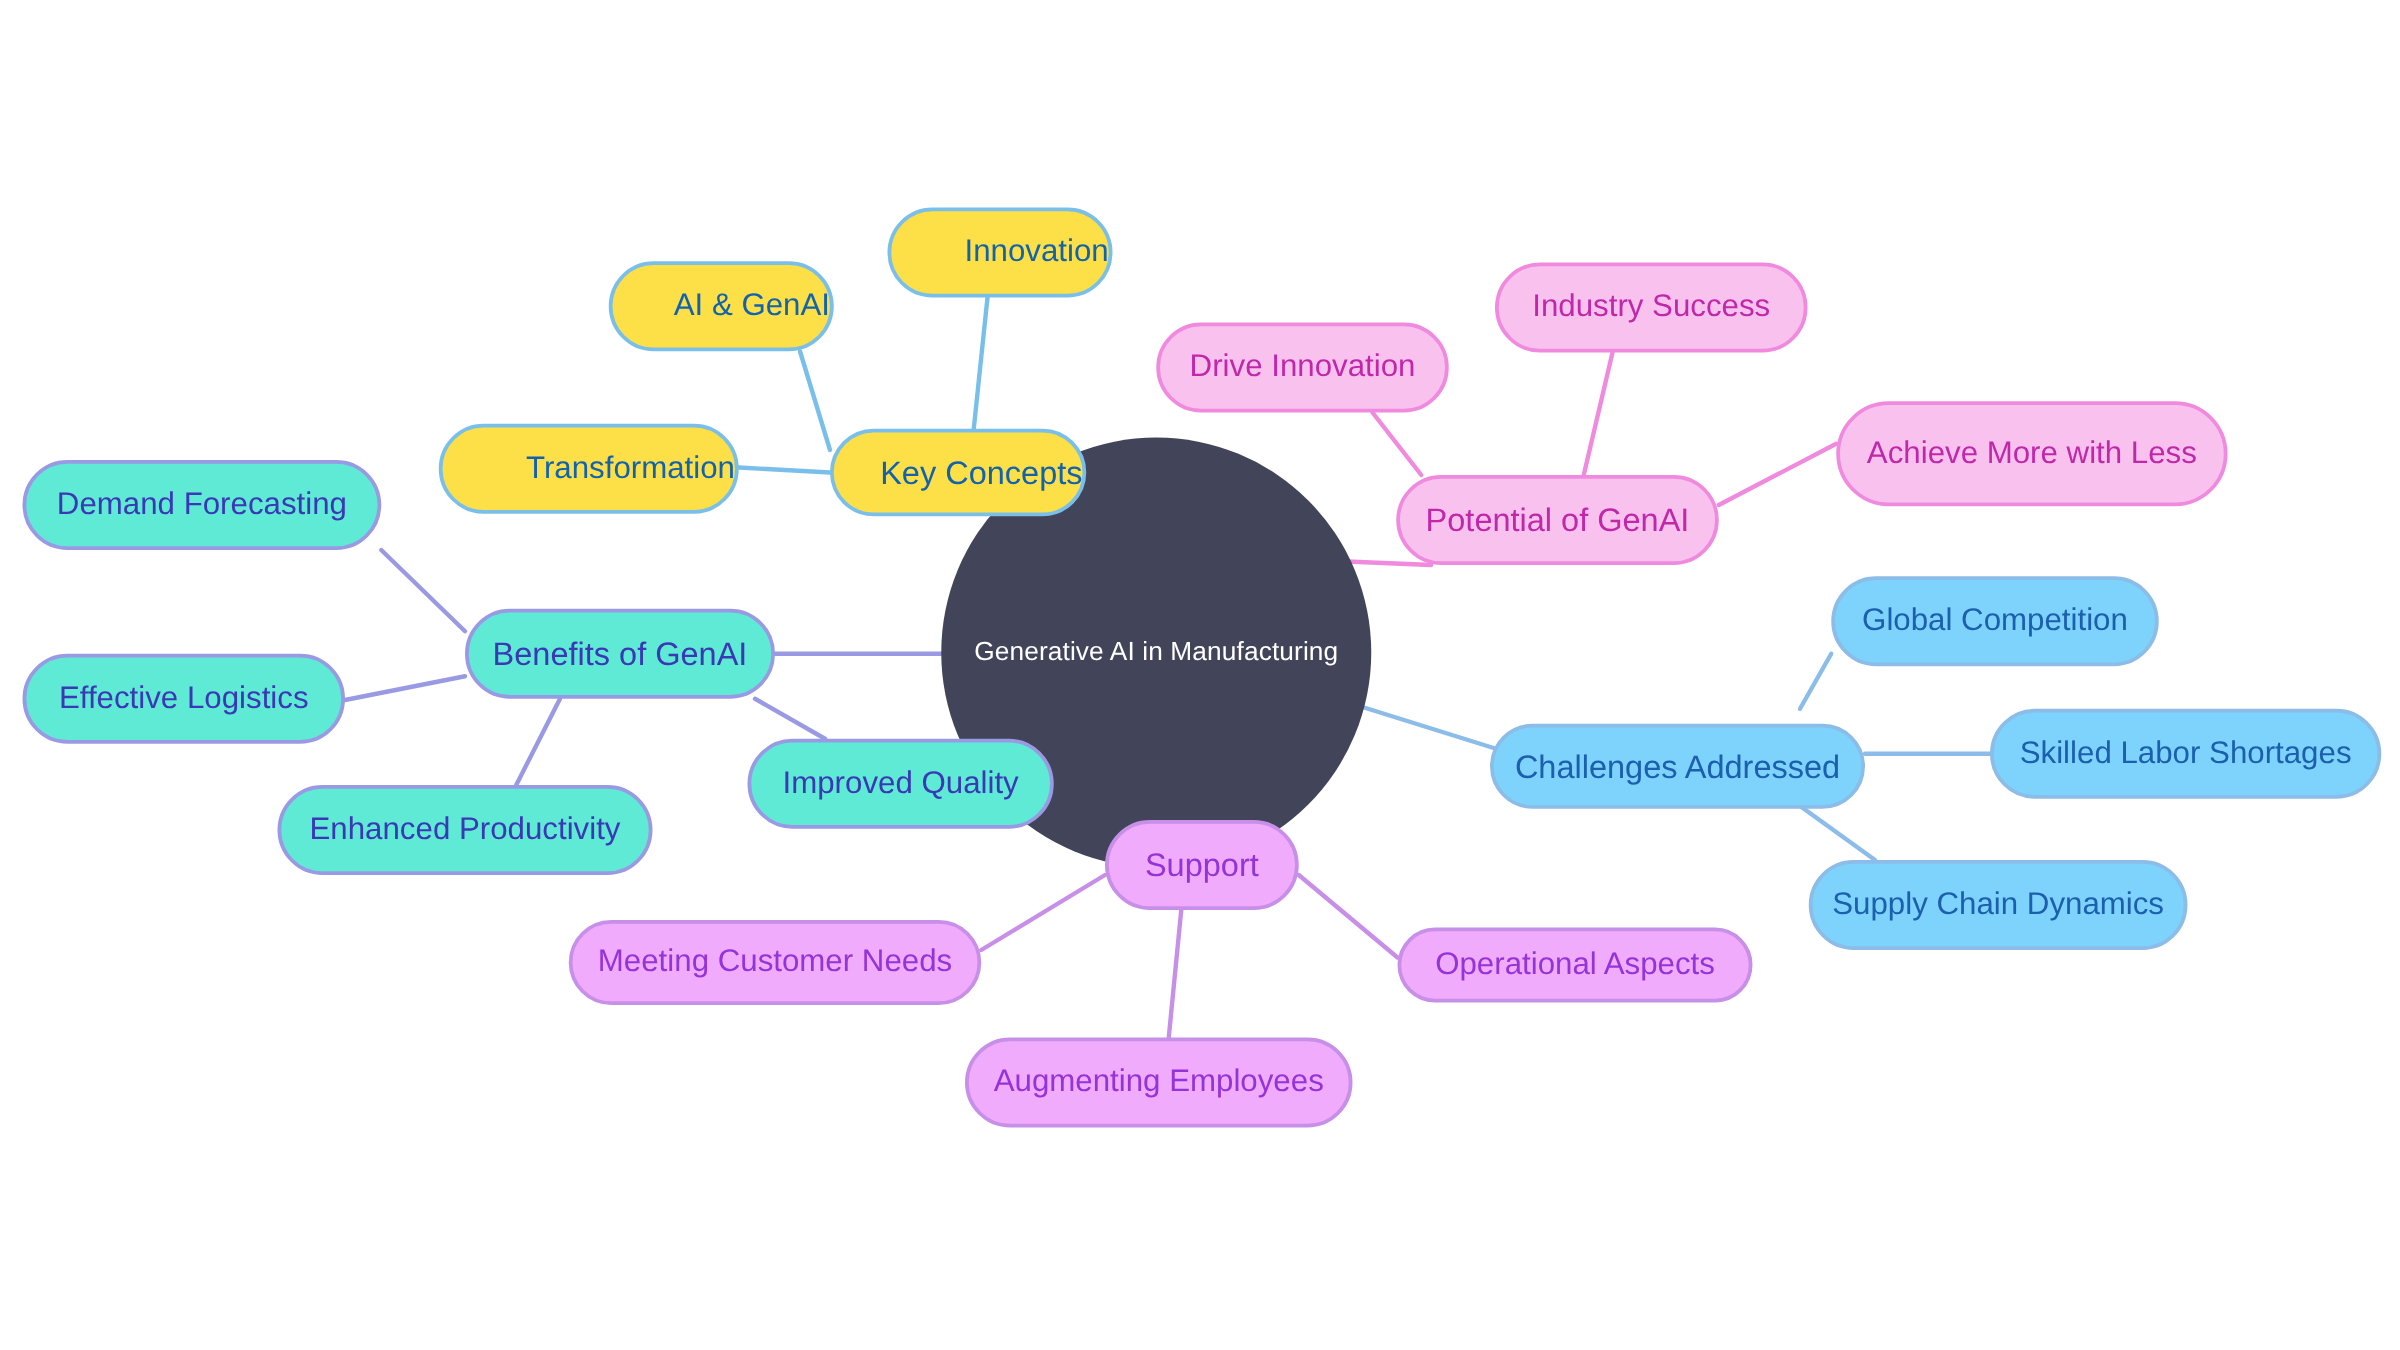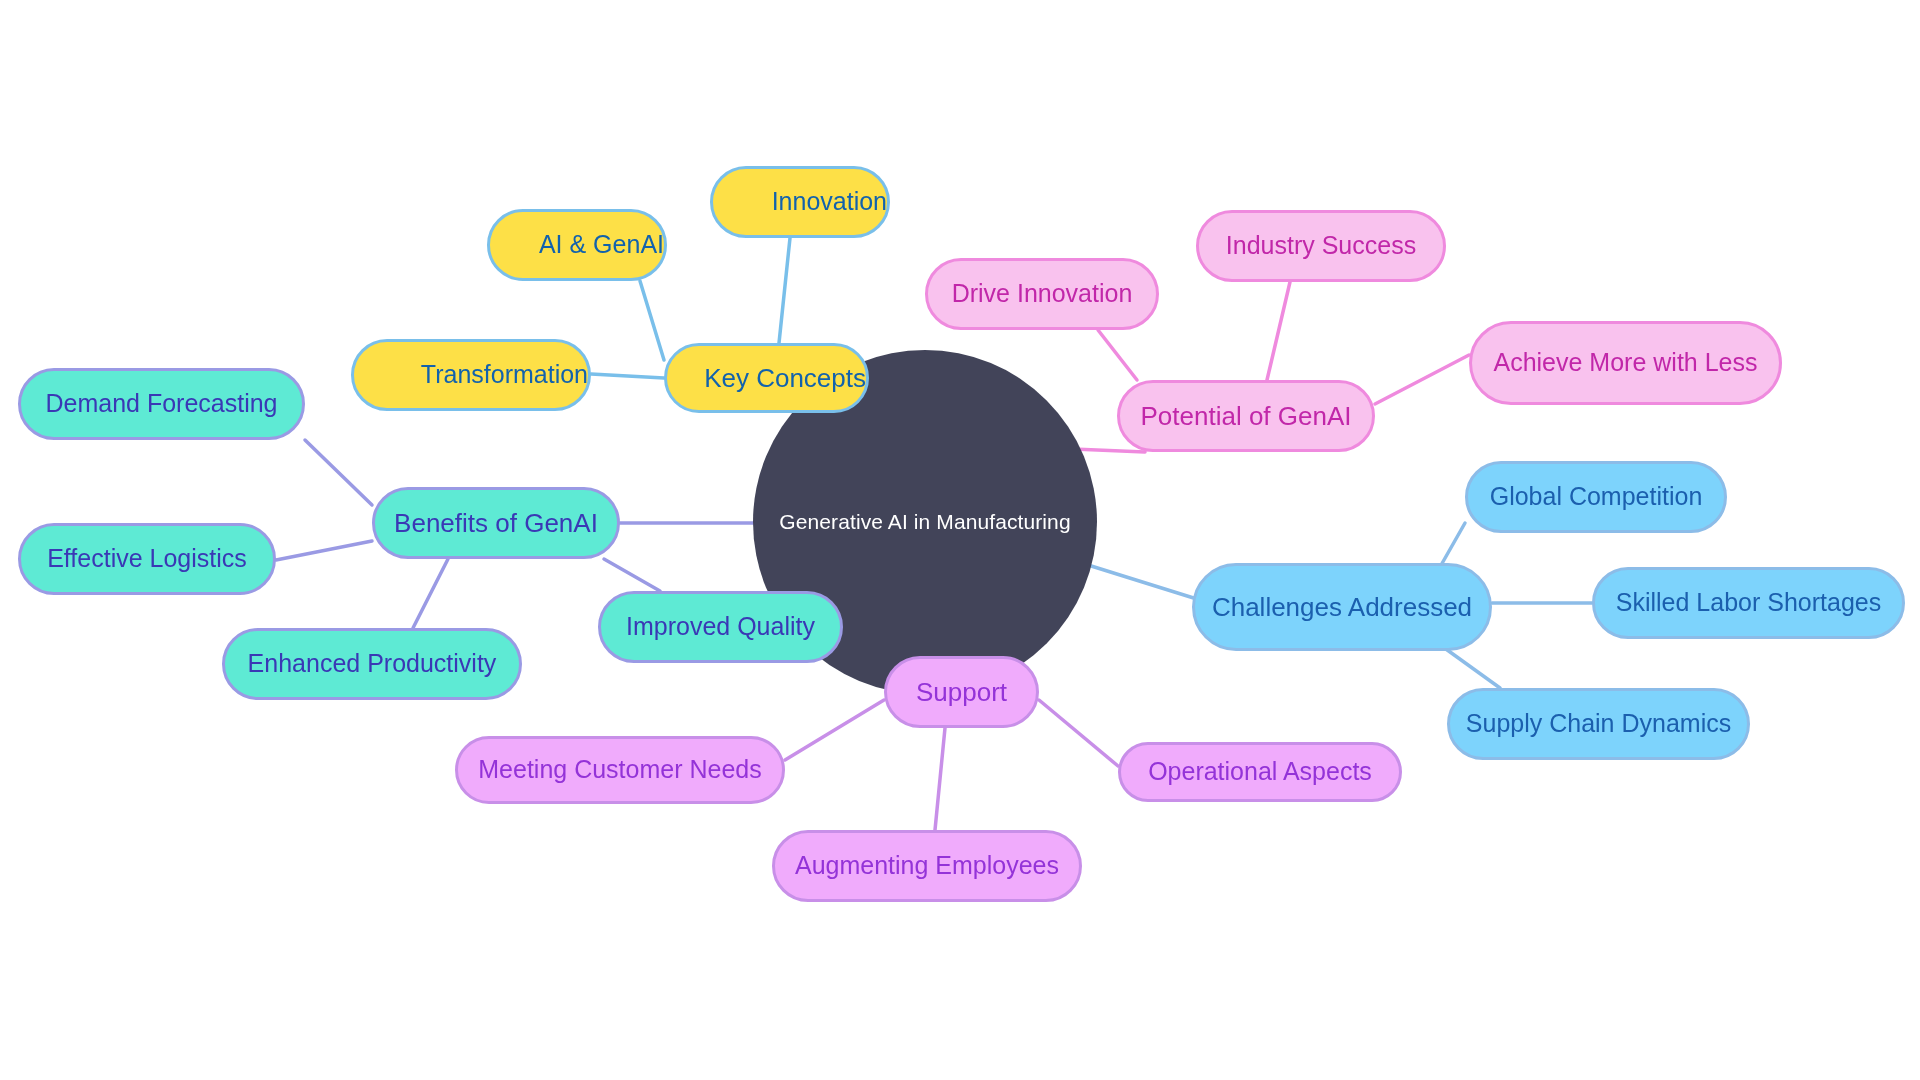--- a/index.html
+++ b/index.html
@@ -110,21 +110,21 @@
       </div>
       <div class="node leaf-node c-pink" style="left: 925px; top: 258px; width: 234px; height: 72px;">
         <span class="node-label">Drive Innovation</span>
       </div>
       <div class="node leaf-node c-pink" style="left: 1196px; top: 210px; width: 250px; height: 72px;">
         <span class="node-label">Industry Success</span>
       </div>
       <div class="node leaf-node c-pink" style="left: 1469px; top: 309px; width: 313px; height: 84px; margin-top: 12px;">
         <span class="node-label">Achieve More with Less</span>
       </div>
-      <div class="node branch-node c-sky" style="left: 1192px; top: 563px; width: 300px; height: 88px;">
+      <div class="node branch-node c-sky" style="left: 1192px; top: 579px; width: 300px; height: 68px;">
         <span class="node-label">Challenges Addressed</span>
       </div>
       <div class="node leaf-node c-sky" style="left: 1465px; top: 461px; width: 262px; height: 72px;">
         <span class="node-label">Global Competition</span>
       </div>
       <div class="node leaf-node c-sky" style="left: 1592px; top: 567px; width: 313px; height: 72px;">
         <span class="node-label">Skilled Labor Shortages</span>
       </div>
       <div class="node leaf-node c-sky" style="left: 1447px; top: 688px; width: 303px; height: 72px;">
         <span class="node-label">Supply Chain Dynamics</span>

